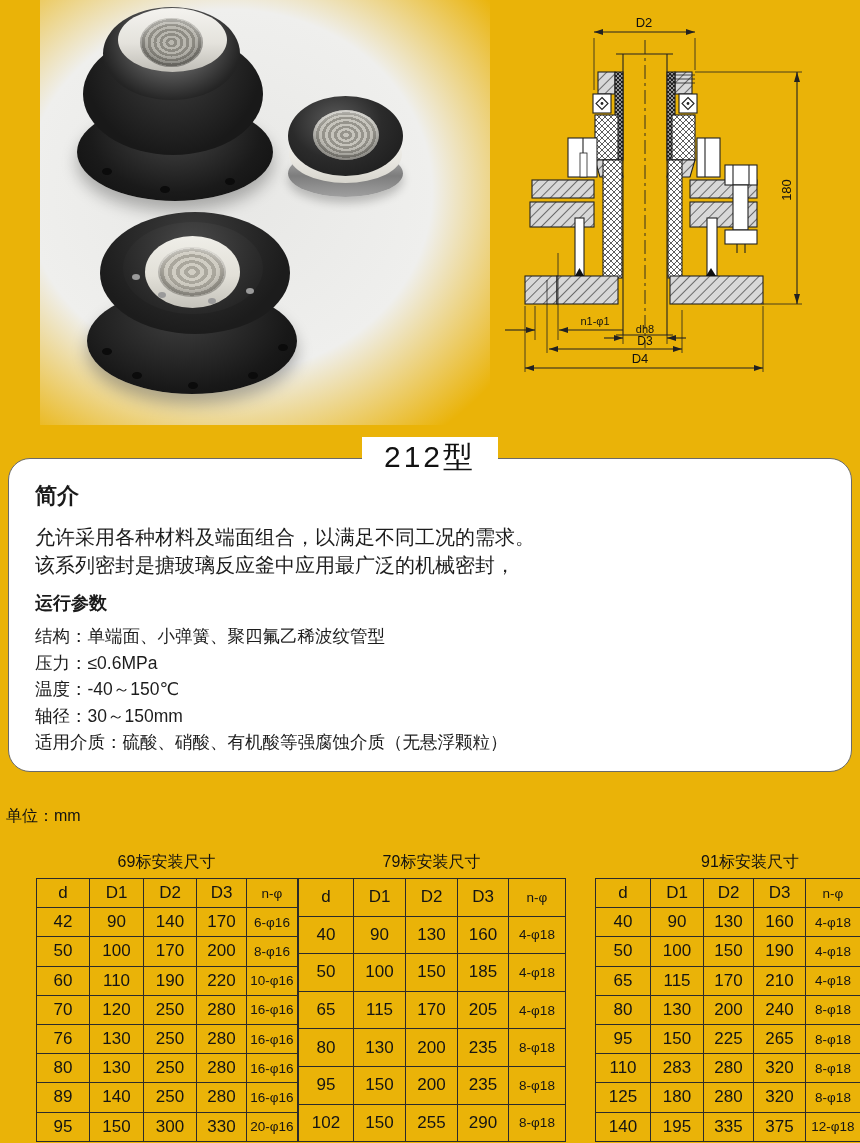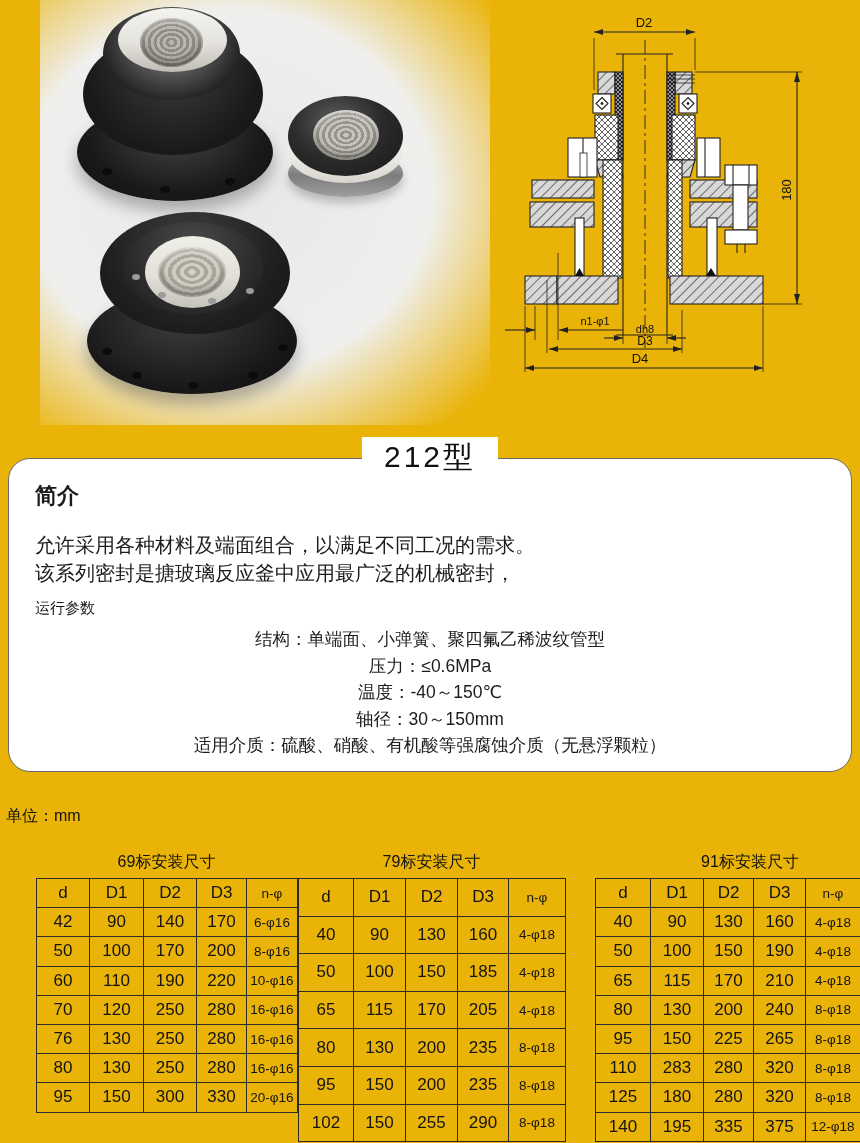--- a/index.html
+++ b/index.html
@@ -52,24 +52,24 @@
   .hole{position:absolute;border-radius:50%;background:#0b0b0b;width:10px;height:7px;}
   
   #drawing{position:absolute;left:500px;top:0;}
   
   #intro-box{position:absolute;left:8px;top:458px;width:842px;height:312px;
     border:1.5px solid #6a6a6a;border-radius:22px;background:#fff;}
   #model-title{position:absolute;left:0;top:-22px;width:100%;text-align:center;}
   #model-title span{display:inline-block;background:#fff;padding:0 22px;
     font-size:30px;letter-spacing:3px;color:#111;}
   .box-inner{padding:20px 26px 0 26px;}
-  .h-intro{font-size:22px;font-weight:bold;margin:2px 0 20px 0;}
+  .h-intro{font-size:22px;font-weight:bold;margin:2px 0 12px 0;}
   .p-line{font-size:20px;line-height:28px;color:#1c1c1c;}
-  .h-params{font-size:15px;font-weight:normal;margin:12px 0 8px 0;}
-  .param-line{font-size:17.5px;line-height:26.5px;color:#1c1c1c;text-align:center;}
+  .h-params{font-size:18px;font-weight:bold;margin:12px 0 8px 0;}
+  .param-line{font-size:17.5px;line-height:26.5px;color:#1c1c1c;}
   
   #unit{position:absolute;left:6px;top:806px;font-size:16px;color:#111;}
   .tbl-wrap{position:absolute;top:852px;}
   .tbl-title{text-align:center;font-size:16px;font-weight:500;height:26px;color:#111;}
   table{border-collapse:collapse;table-layout:fixed;}
   th,td{border:1px solid #2b2b2b;text-align:center;vertical-align:middle;
     font-weight:normal;color:#141414;padding:0;}
   .rows9 th,.rows9 td{height:28.2px;font-size:17px;}
   .rows7 th,.rows7 td{height:36.6px;font-size:17px;}
   th:last-child,td:last-child{font-size:13.5px;}
@@ -315,20 +315,27 @@
             <td>16-φ16</td>
           </tr>
           <tr>
             <td>80</td>
             <td>130</td>
             <td>250</td>
             <td>280</td>
             <td>16-φ16</td>
           </tr>
           <tr>
+            <td>89</td>
+            <td>140</td>
+            <td>250</td>
+            <td>280</td>
+            <td>16-φ16</td>
+          </tr>
+          <tr>
             <td>95</td>
             <td>150</td>
             <td>300</td>
             <td>330</td>
             <td>20-φ16</td>
           </tr>
         </tbody>
       </table>
   </div>
   <div class="tbl-wrap" id="t2">

